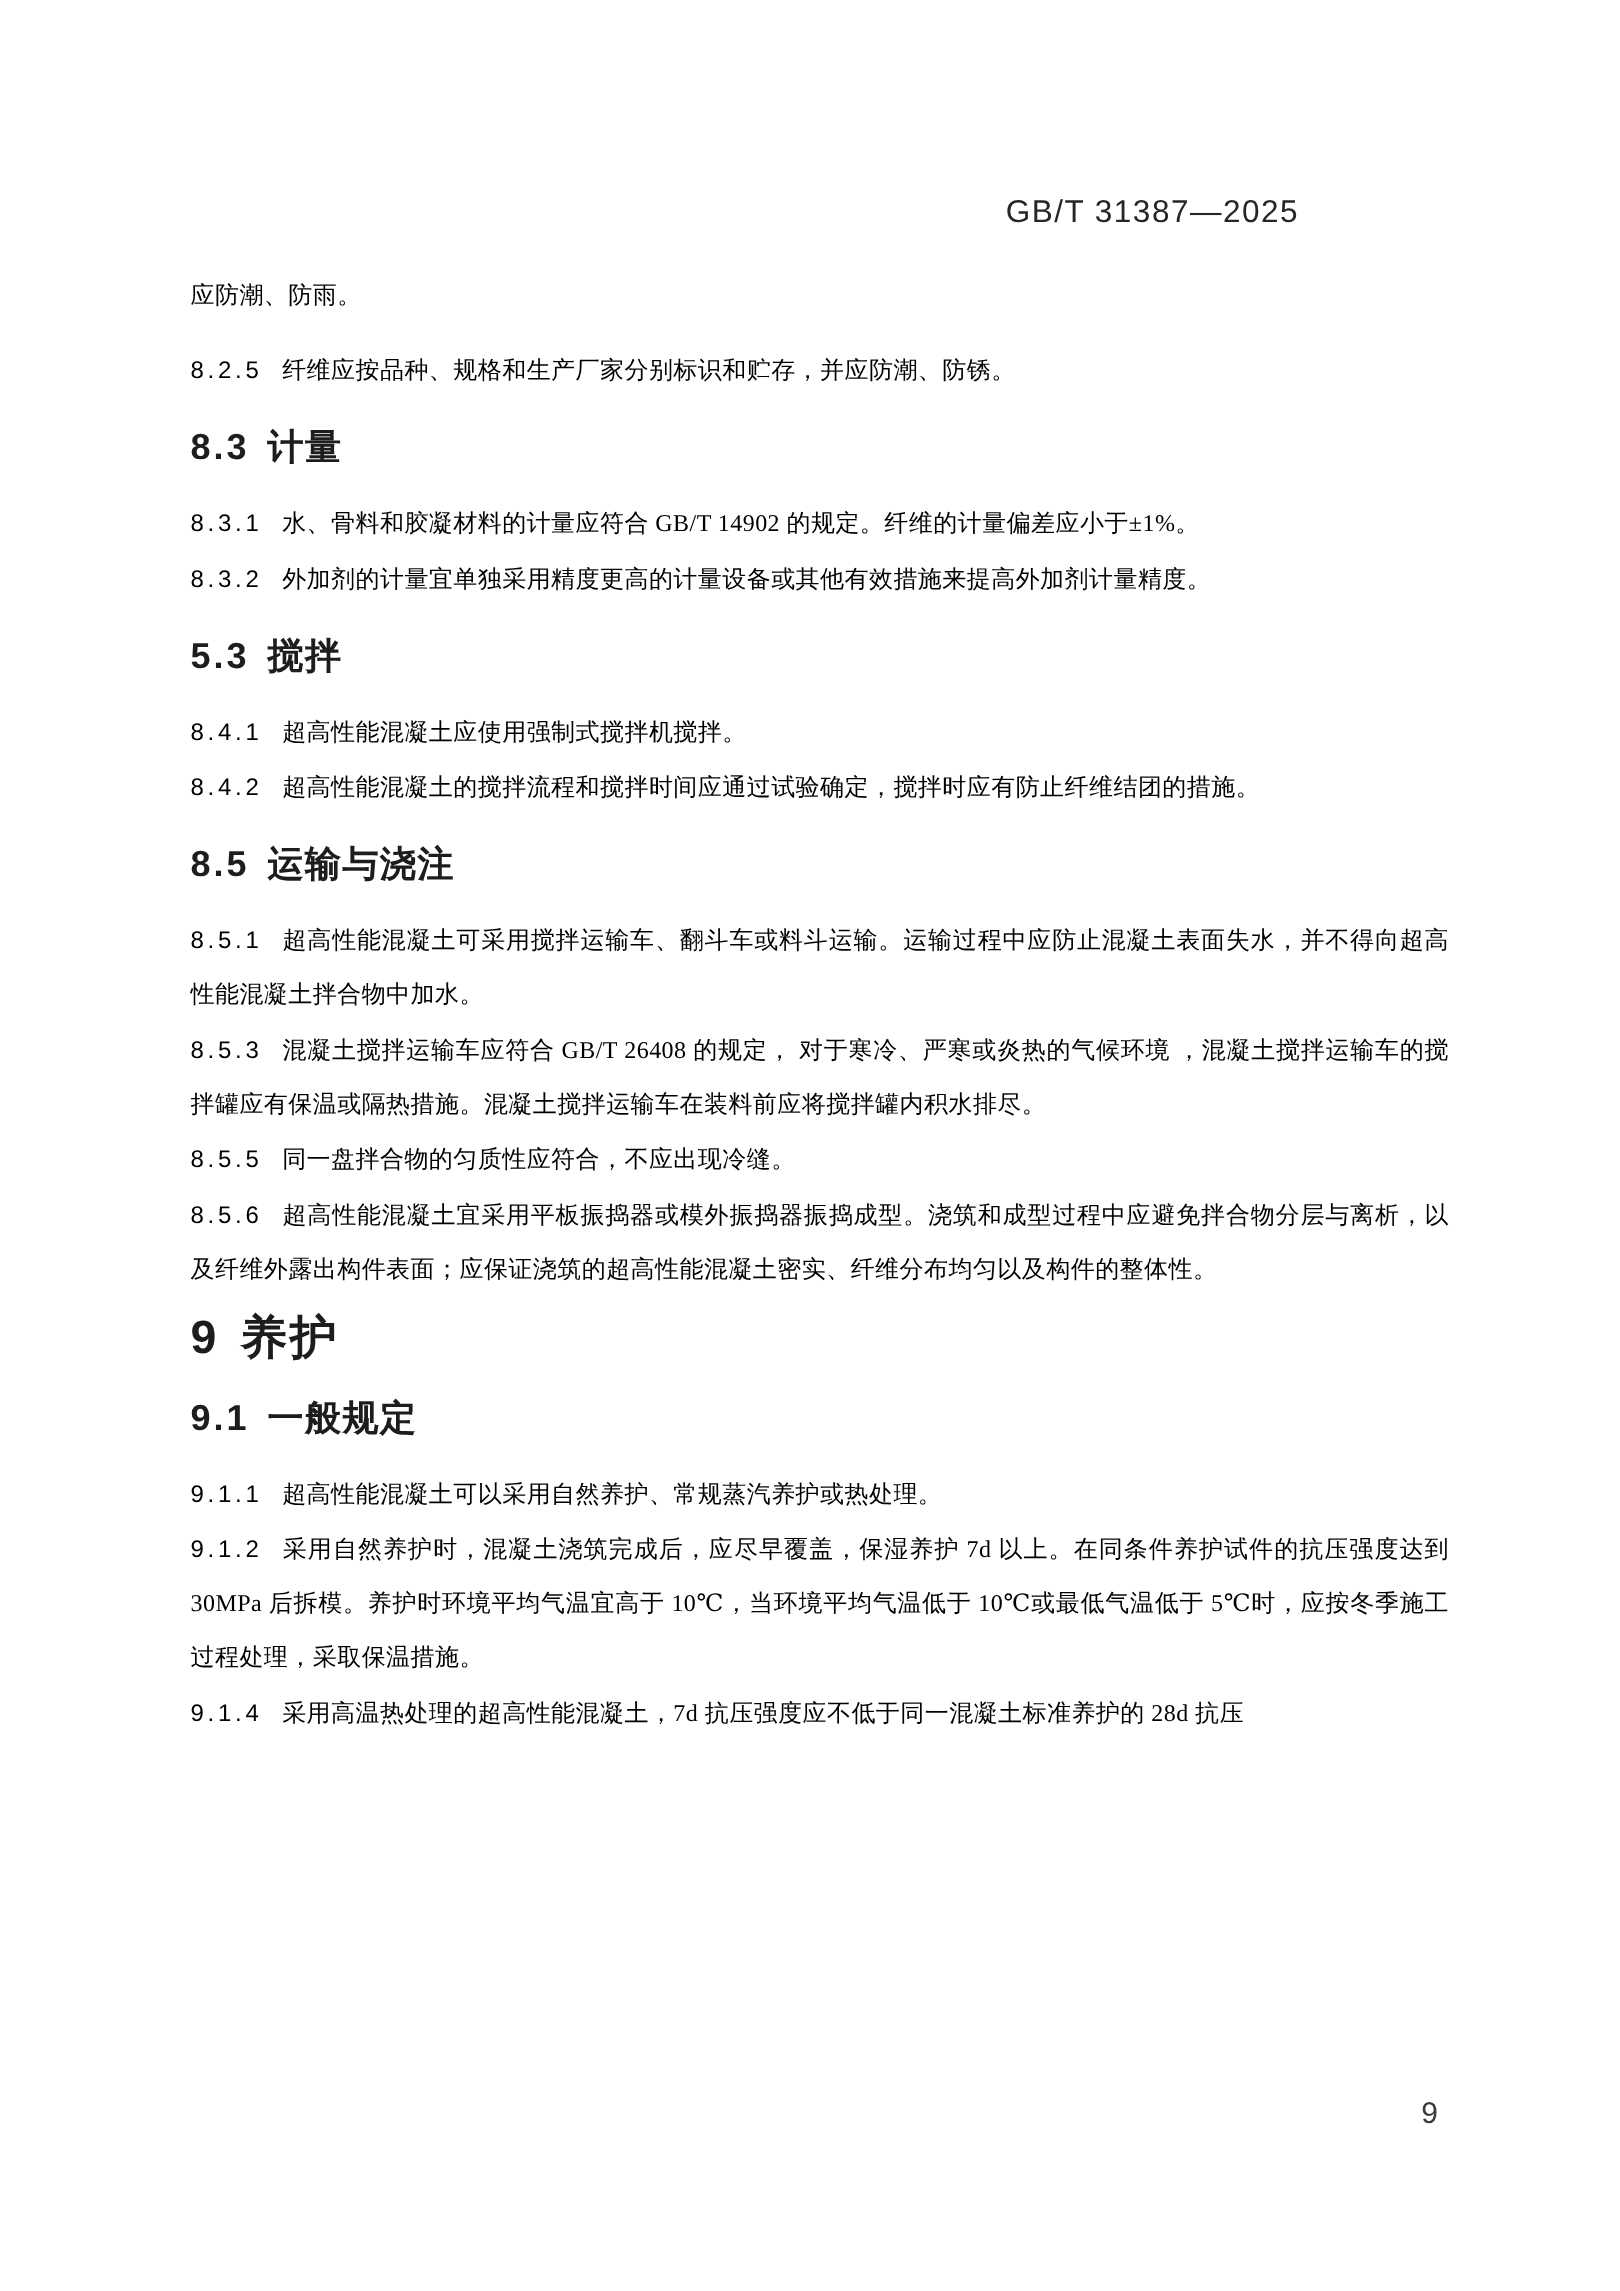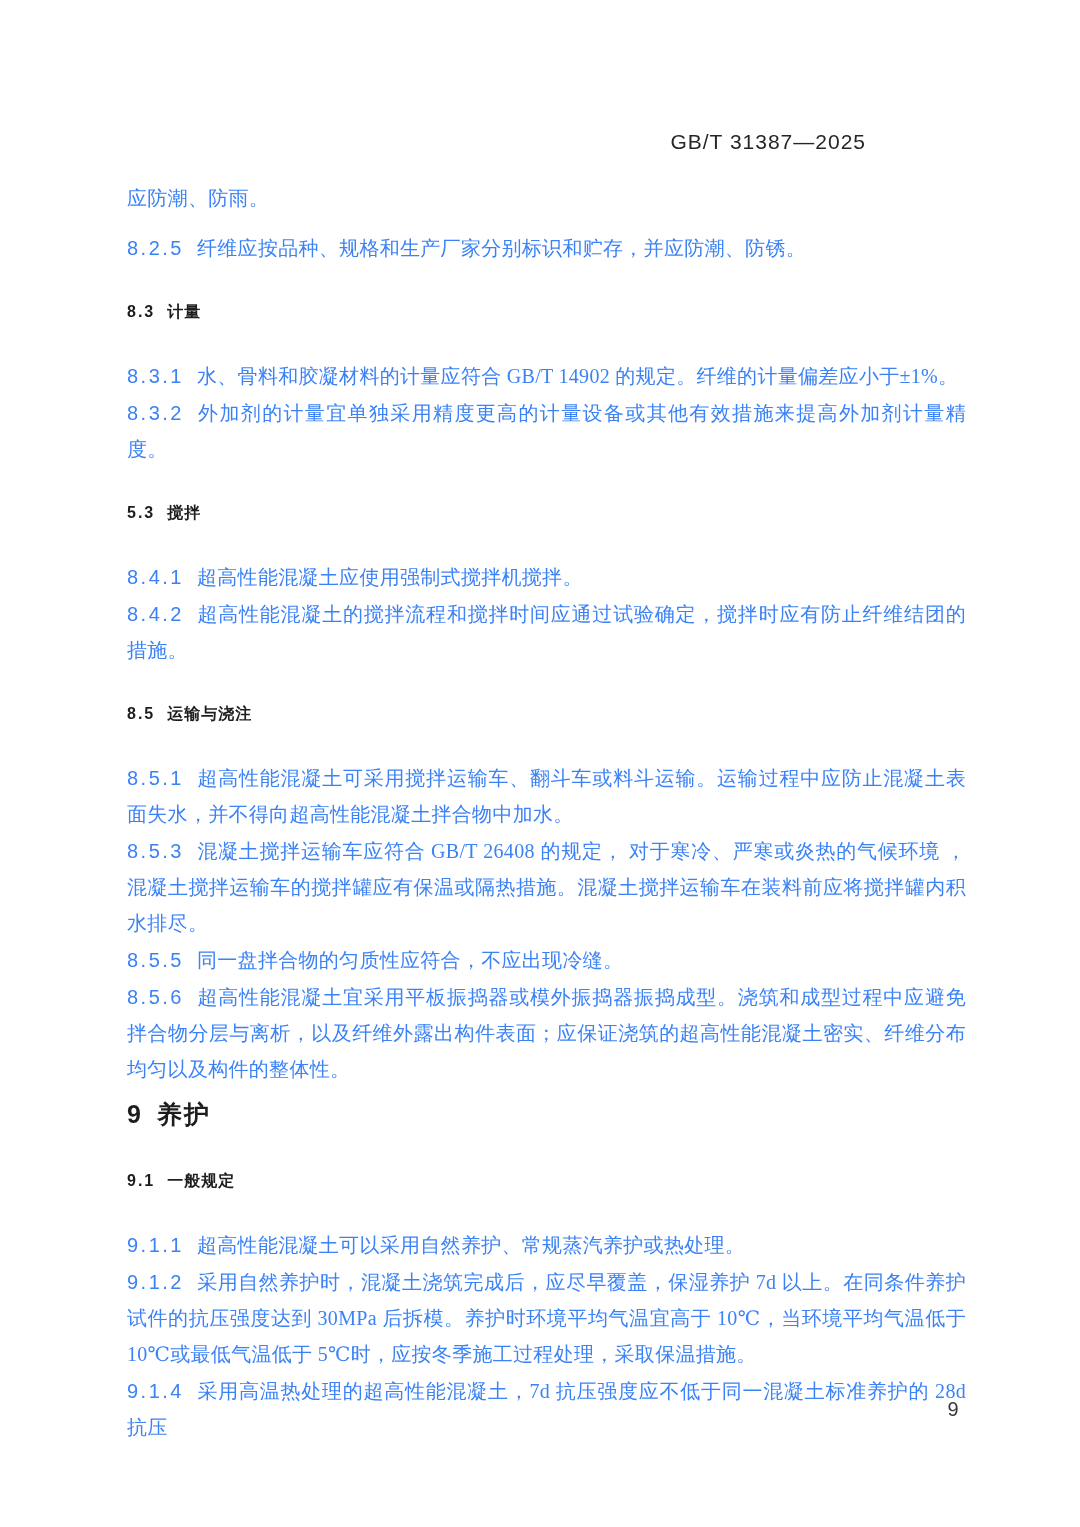--- a/index.html
+++ b/index.html
@@ -30,41 +30,41 @@
     position: absolute;
     left: 127px;
     top: 180px;
     width: 856px;
   }
   .content p {
     padding: 0;
   }
   .b {
     margin: 0 17px 1px 0;
-    font-size: 20px;
+    font-size: 16px;
     line-height: 36px;
     letter-spacing: 0.3px;
     text-align: justify;
-    color: #3b82f6;
+    color: #000000;
   }
   .sp { margin-bottom: 14px; }
   .h2 {
-    margin: 28px 0;
+    margin: 15px 0;
     font-family: "Liberation Sans", "DejaVu Sans", sans-serif;
     font-weight: 700;
-    font-size: 16px;
+    font-size: 24px;
     line-height: 36px;
     letter-spacing: 1px;
     color: #1d1d1d;
   }
   .h1 {
     margin: 6px 0 8px 0;
     font-family: "Liberation Sans", "DejaVu Sans", sans-serif;
     font-weight: 700;
-    font-size: 25px;
+    font-size: 31px;
     line-height: 42px;
     letter-spacing: 2px;
     color: #1d1d1d;
   }
   .num {
     display: inline-block;
     margin-right: 13px;
     letter-spacing: 2.5px;
     font-family: "Liberation Sans", "DejaVu Sans", sans-serif;
   }

